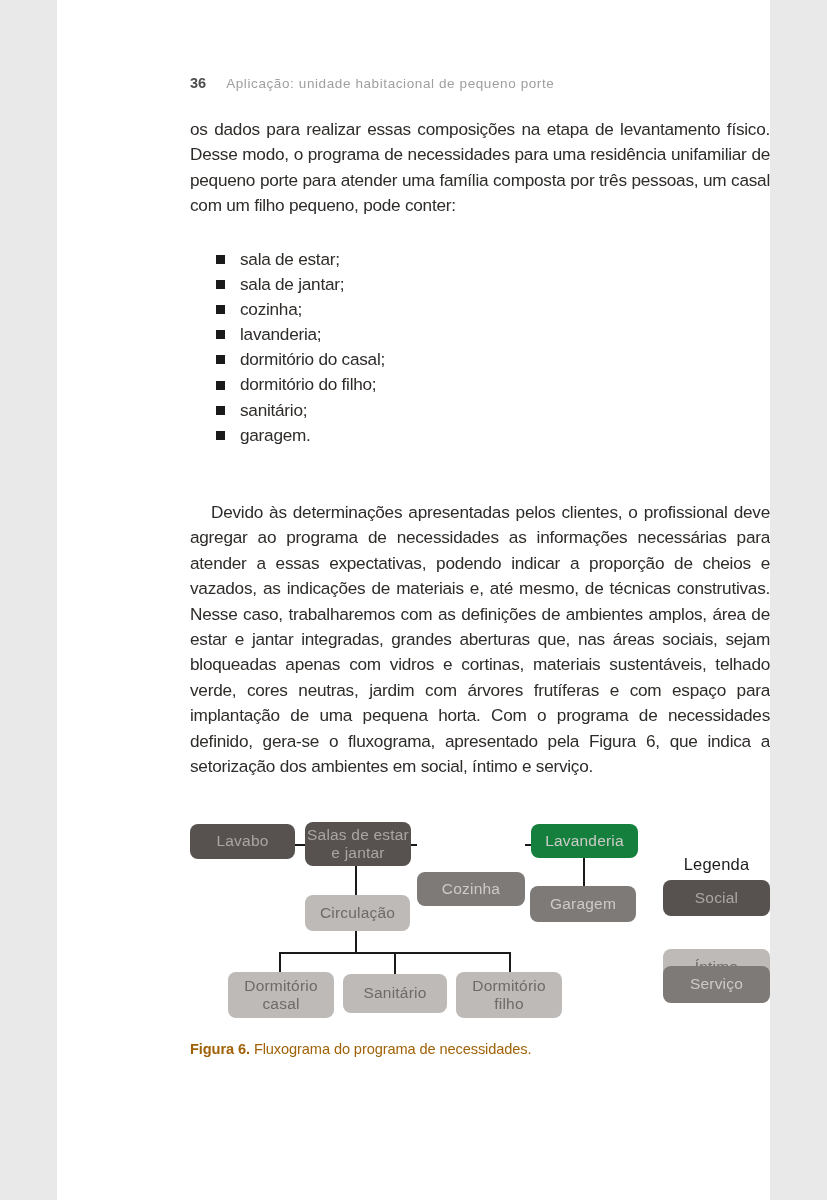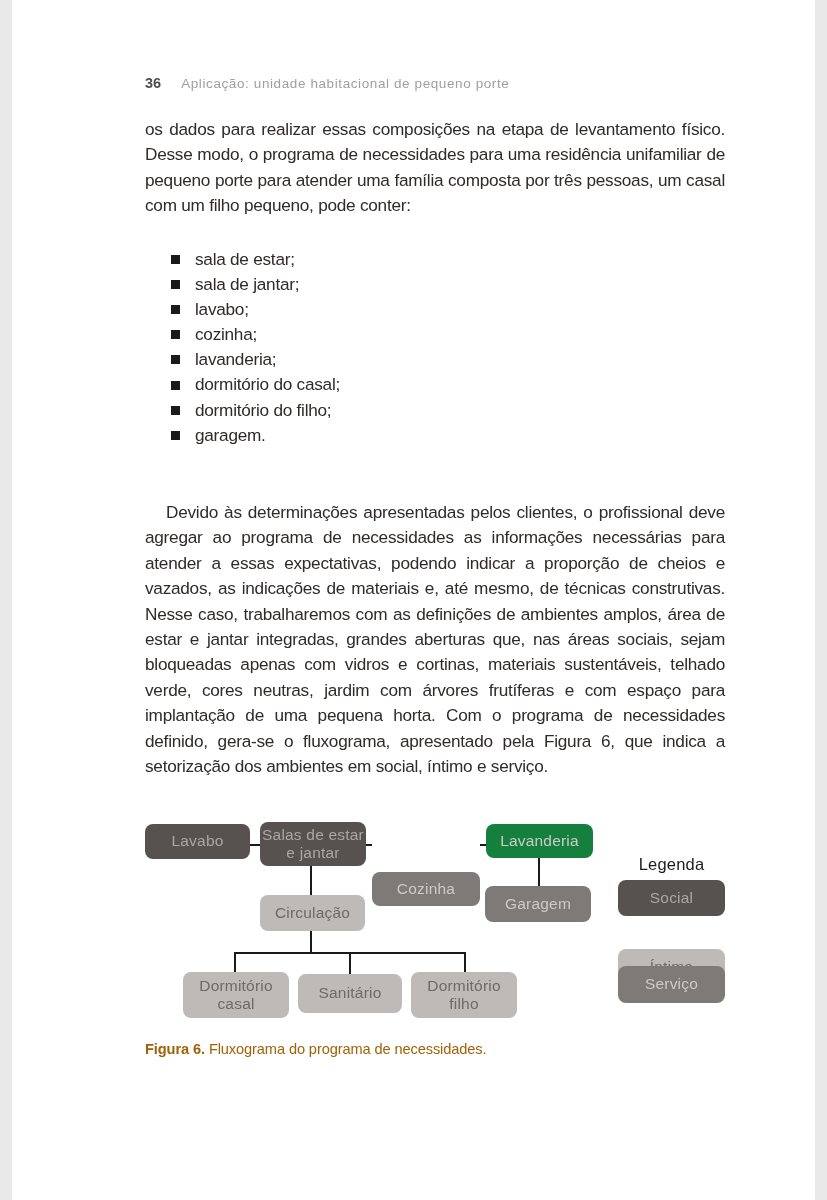--- a/index.html
+++ b/index.html
@@ -1,17 +1,17 @@
 <!DOCTYPE html>
 <html lang="pt-BR"><head>
 <meta charset="utf-8">
 <style>
   html,body{margin:0;padding:0;background:#e9e9e9;}
   .page{
-    position:relative;width:803px;height:1200px;background:#ffffff;
+    position:relative;width:713px;height:1200px;background:#ffffff;
     margin:0 auto;overflow:hidden;
     font-family:"Liberation Sans","DejaVu Sans",sans-serif;
     color:#2e2b29;
   }
   
   .running-header{position:absolute;left:133px;top:74px;width:580px;white-space:nowrap;}
   .pagenum{font-weight:bold;font-size:14.5px;color:#4e4e4e;}
   .htitle{font-size:13.5px;color:#9f9f9f;margin-left:20px;letter-spacing:0.6px;}
   
   .body{
@@ -62,37 +62,37 @@
     <li>
         <span class="sq"></span>
         <span>sala de estar;</span>
       </li>
     <li>
         <span class="sq"></span>
         <span>sala de jantar;</span>
       </li>
     <li>
         <span class="sq"></span>
-        <span>lavabo;</span>
-      </li>
-    <li>
-        <span class="sq"></span>
         <span>cozinha;</span>
       </li>
     <li>
         <span class="sq"></span>
         <span>lavanderia;</span>
       </li>
     <li>
         <span class="sq"></span>
         <span>dormitório do casal;</span>
       </li>
     <li>
         <span class="sq"></span>
         <span>dormitório do filho;</span>
+      </li>
+    <li>
+        <span class="sq"></span>
+        <span>sanitário;</span>
       </li>
     <li>
         <span class="sq"></span>
         <span>garagem.</span>
       </li>
   </ul>
 
   <p class="body p2">Devido às determinações apresentadas pelos clientes, o profissional deve agregar ao programa de necessidades as informações necessárias para atender a essas expectativas, podendo indicar a proporção de cheios e vazados, as indicações de materiais e, até mesmo, de técnicas construtivas. Nesse caso, trabalharemos com as definições de ambientes amplos, área de estar e jantar integradas, grandes aberturas que, nas áreas sociais, sejam bloqueadas apenas com vidros e cortinas, materiais sustentáveis, telhado verde, cores neutras, jardim com árvores frutíferas e com espaço para implantação de uma pequena horta. Com o programa de necessidades definido, gera-se o fluxograma, apresentado pela Figura 6, que indica a setorização dos ambientes em social, íntimo e serviço.</p>
 
   <div class="diagram">

